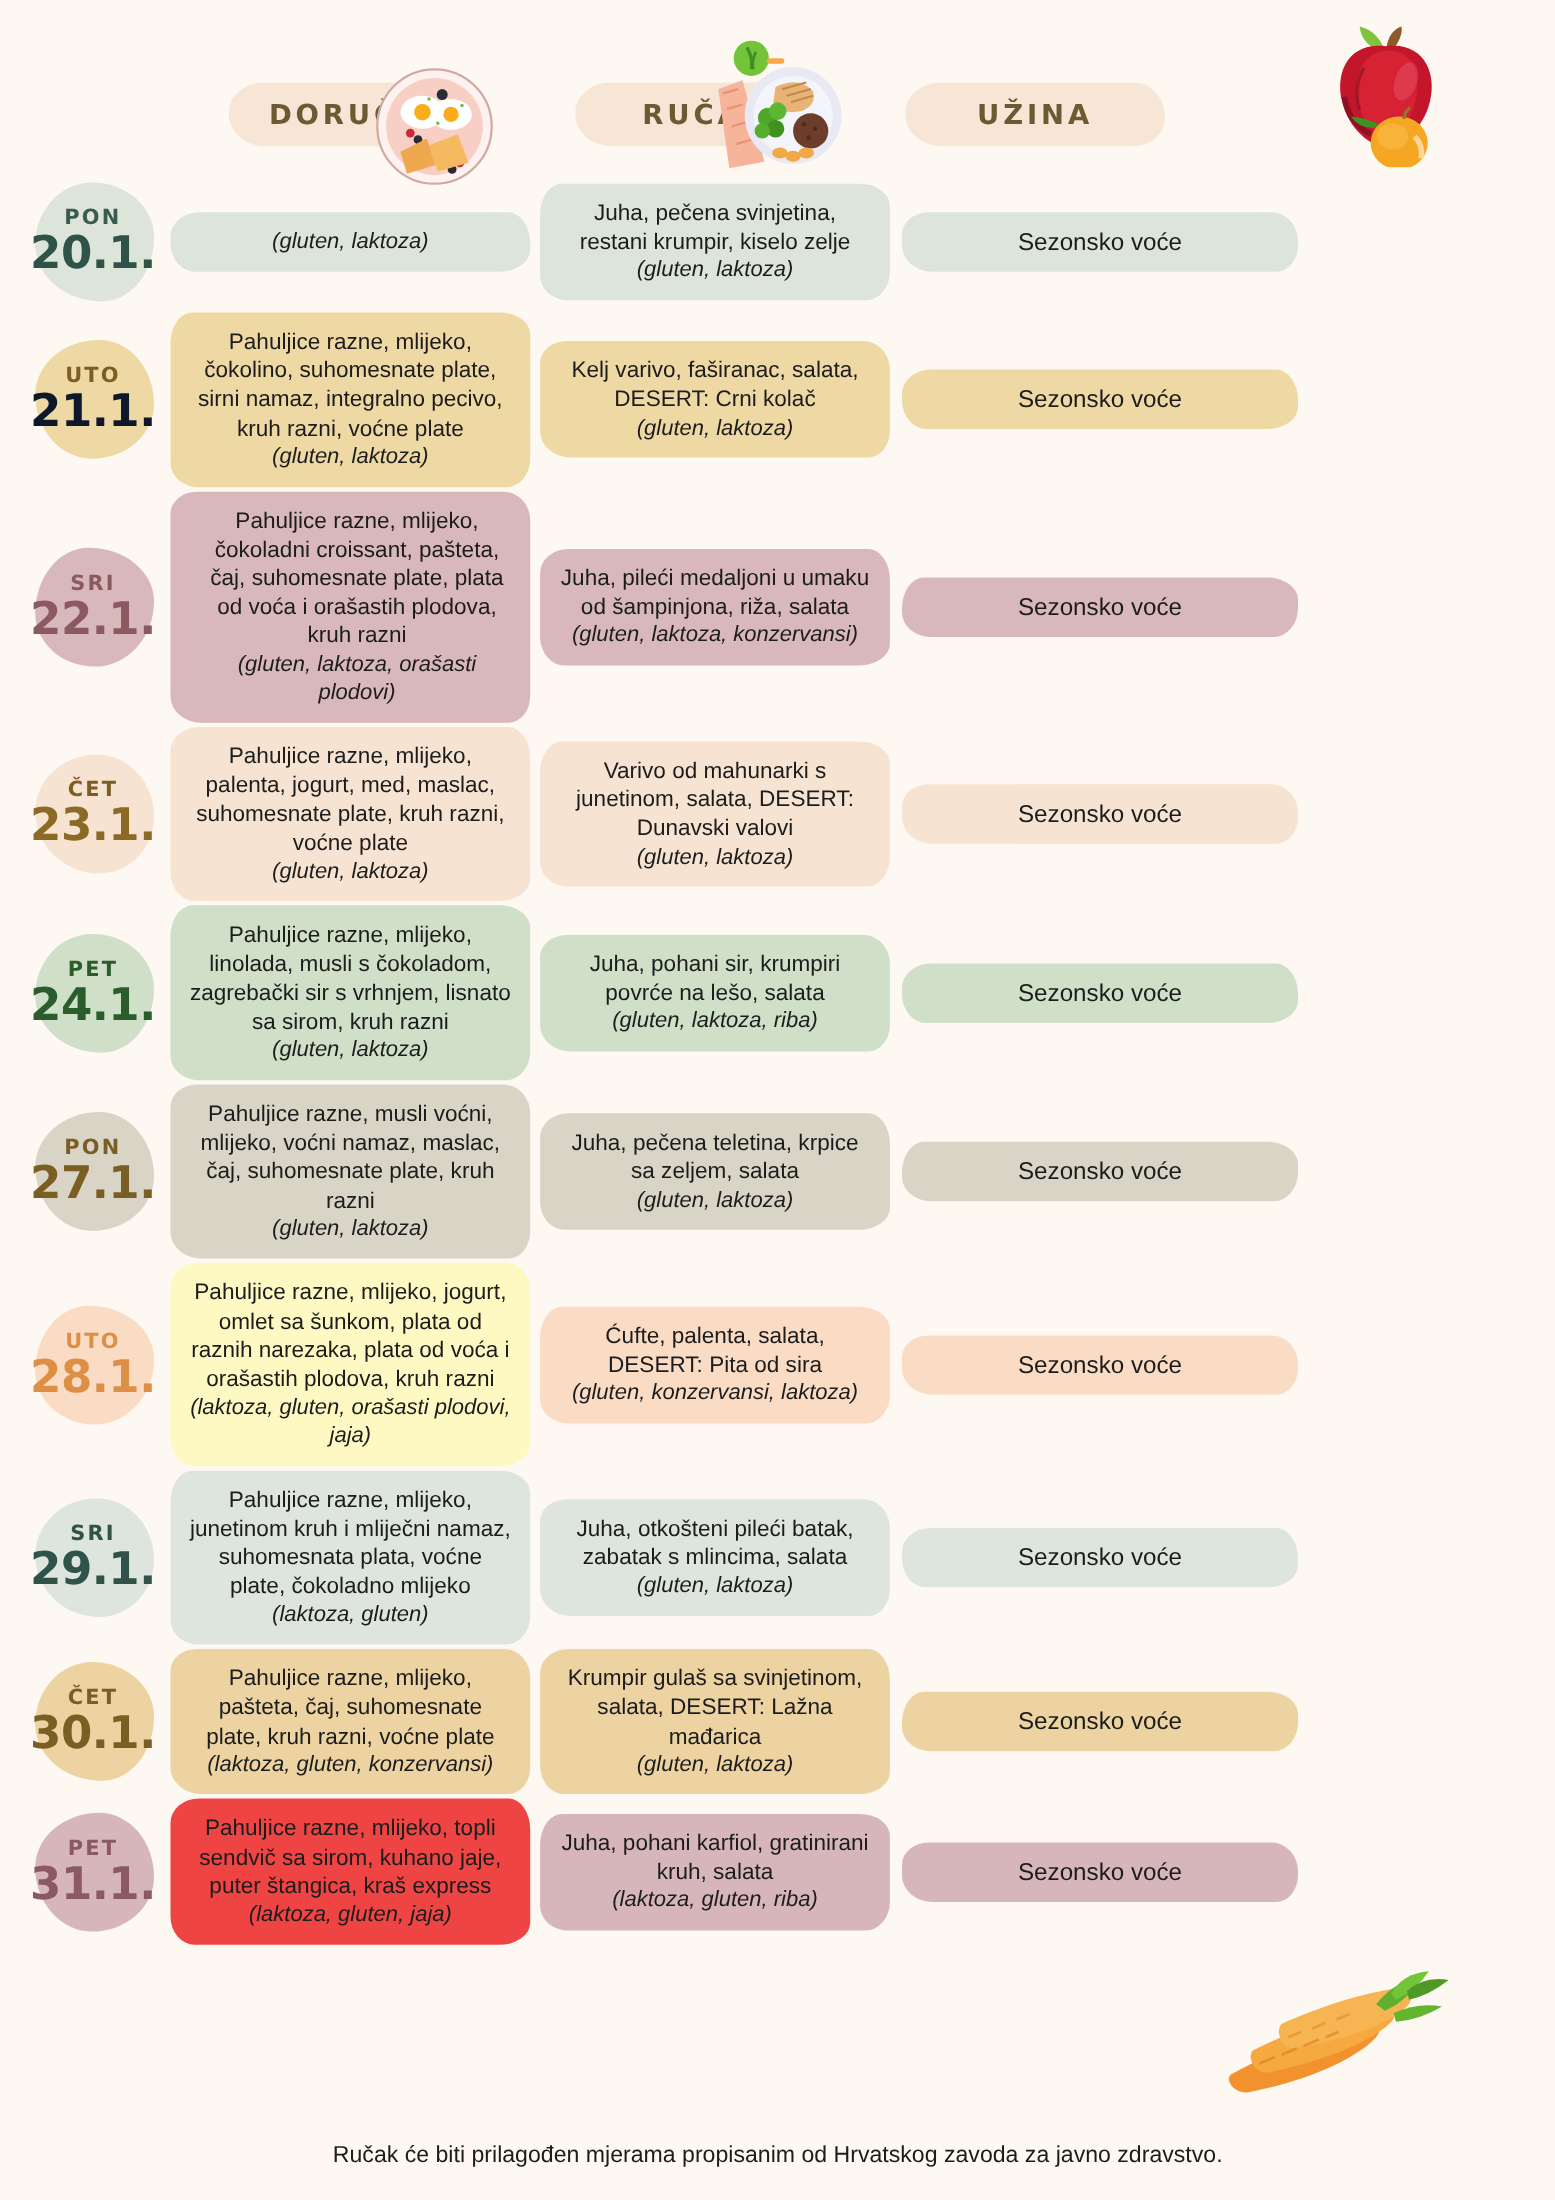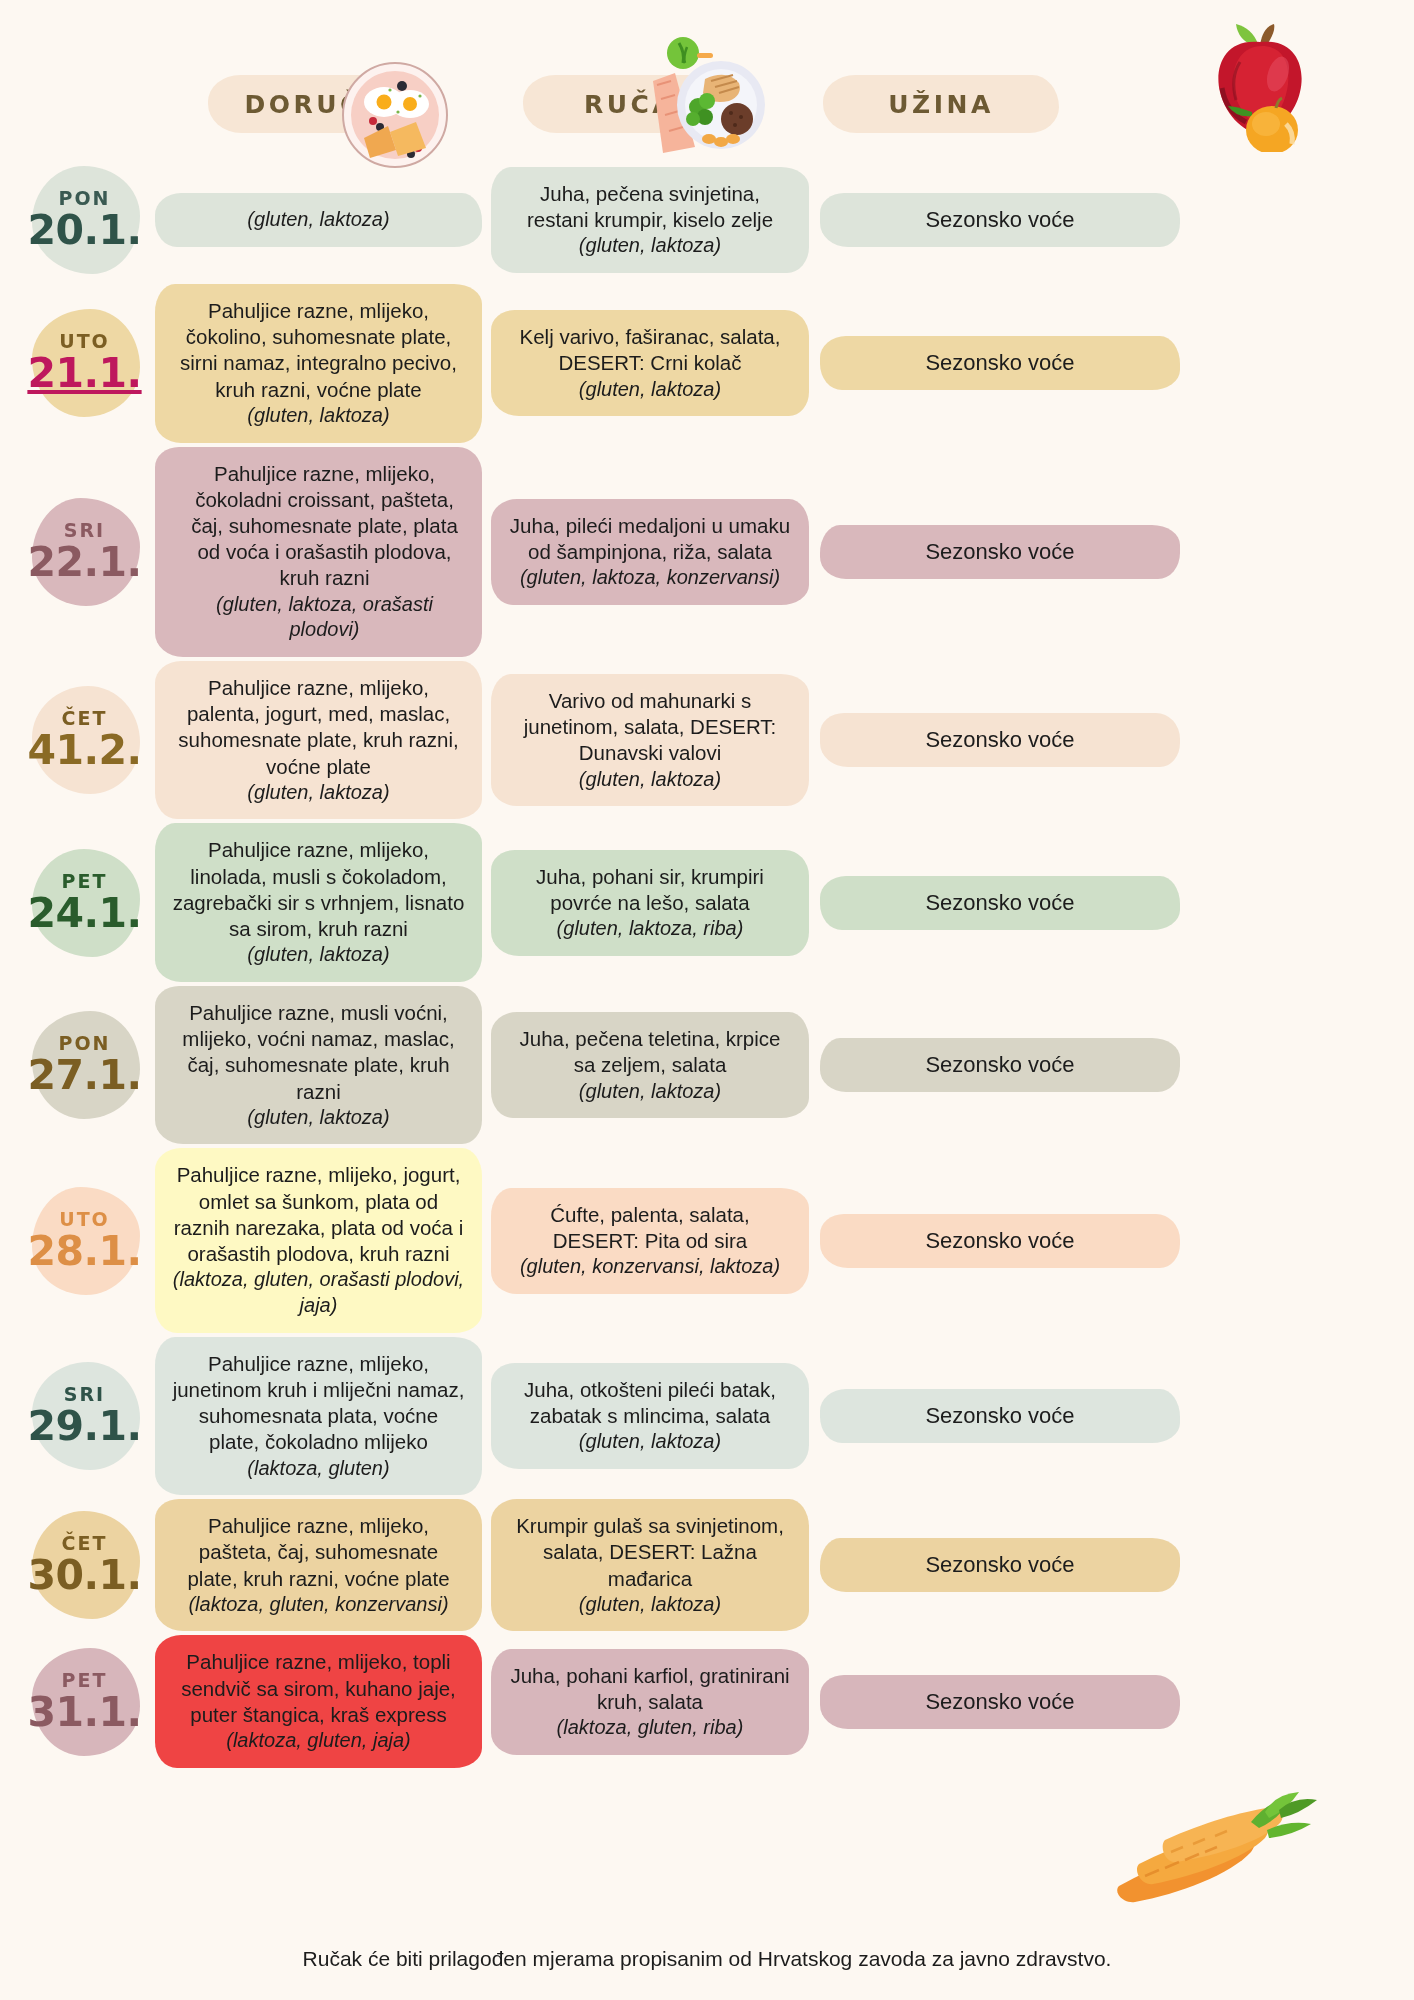--- a/index.html
+++ b/index.html
@@ -267,21 +267,21 @@
         </div>
         <div class="box box-s" style="background: rgb(221, 228, 218); border-radius: 24px 24px 20px 28px / 20px 26px 24px 24px;">
           <div class="snacktext">Sezonsko voće</div>
         </div>
       </div>
       <div class="row">
         <div class="daycell">
           <div class="blob" style="background: rgb(238, 216, 164); border-radius: 54% 46% 52% 48% / 46% 54%;"></div>
           <div class="daytext">
             <div class="dow" style="color: rgb(123, 94, 35);">UTO</div>
-            <div class="dnum" style="color: #be185d; text-decoration: underline;">21.1.</div>
+            <div class="dnum" style="color: #0f172a;">21.1.</div>
           </div>
         </div>
         <div class="box box-b" style="background: rgb(238, 216, 164); border-radius: 20px 28px 22px 26px / 28px 20px 26px 22px;">
           <div class="mtext">Pahuljice razne, mlijeko, čokolino, suhomesnate plate, sirni namaz, integralno pecivo, kruh razni, voćne plate</div>
           <div class="allerg">(gluten, laktoza)</div>
         </div>
         <div class="box box-l" style="background: rgb(238, 216, 164); border-radius: 24px 24px 20px 28px / 20px 26px 24px 24px;">
           <div class="mtext">Kelj varivo, faširanac, salata, DESERT: Crni kolač</div>
           <div class="allerg">(gluten, laktoza)</div>
         </div>
@@ -307,21 +307,21 @@
         </div>
         <div class="box box-s" style="background: rgb(217, 184, 188); border-radius: 20px 28px 22px 26px / 28px 20px 26px 22px;">
           <div class="snacktext">Sezonsko voće</div>
         </div>
       </div>
       <div class="row">
         <div class="daycell">
           <div class="blob" style="background: rgb(246, 227, 210); border-radius: 52% 48% 46% 54% / 48% 52%;"></div>
           <div class="daytext">
             <div class="dow" style="color: rgb(123, 94, 35);">ČET</div>
-            <div class="dnum" style="color: rgb(138, 106, 37);">41.2.</div>
+            <div class="dnum" style="color: rgb(138, 106, 37);">23.1.</div>
           </div>
         </div>
         <div class="box box-b" style="background: rgb(246, 227, 210); border-radius: 26px 20px 28px 22px / 22px 28px 20px 26px;">
           <div class="mtext">Pahuljice razne, mlijeko, palenta, jogurt, med, maslac, suhomesnate plate, kruh razni, voćne plate</div>
           <div class="allerg">(gluten, laktoza)</div>
         </div>
         <div class="box box-l" style="background: rgb(246, 227, 210); border-radius: 20px 28px 22px 26px / 28px 20px 26px 22px;">
           <div class="mtext">Varivo od mahunarki s junetinom, salata, DESERT: Dunavski valovi</div>
           <div class="allerg">(gluten, laktoza)</div>
         </div>

